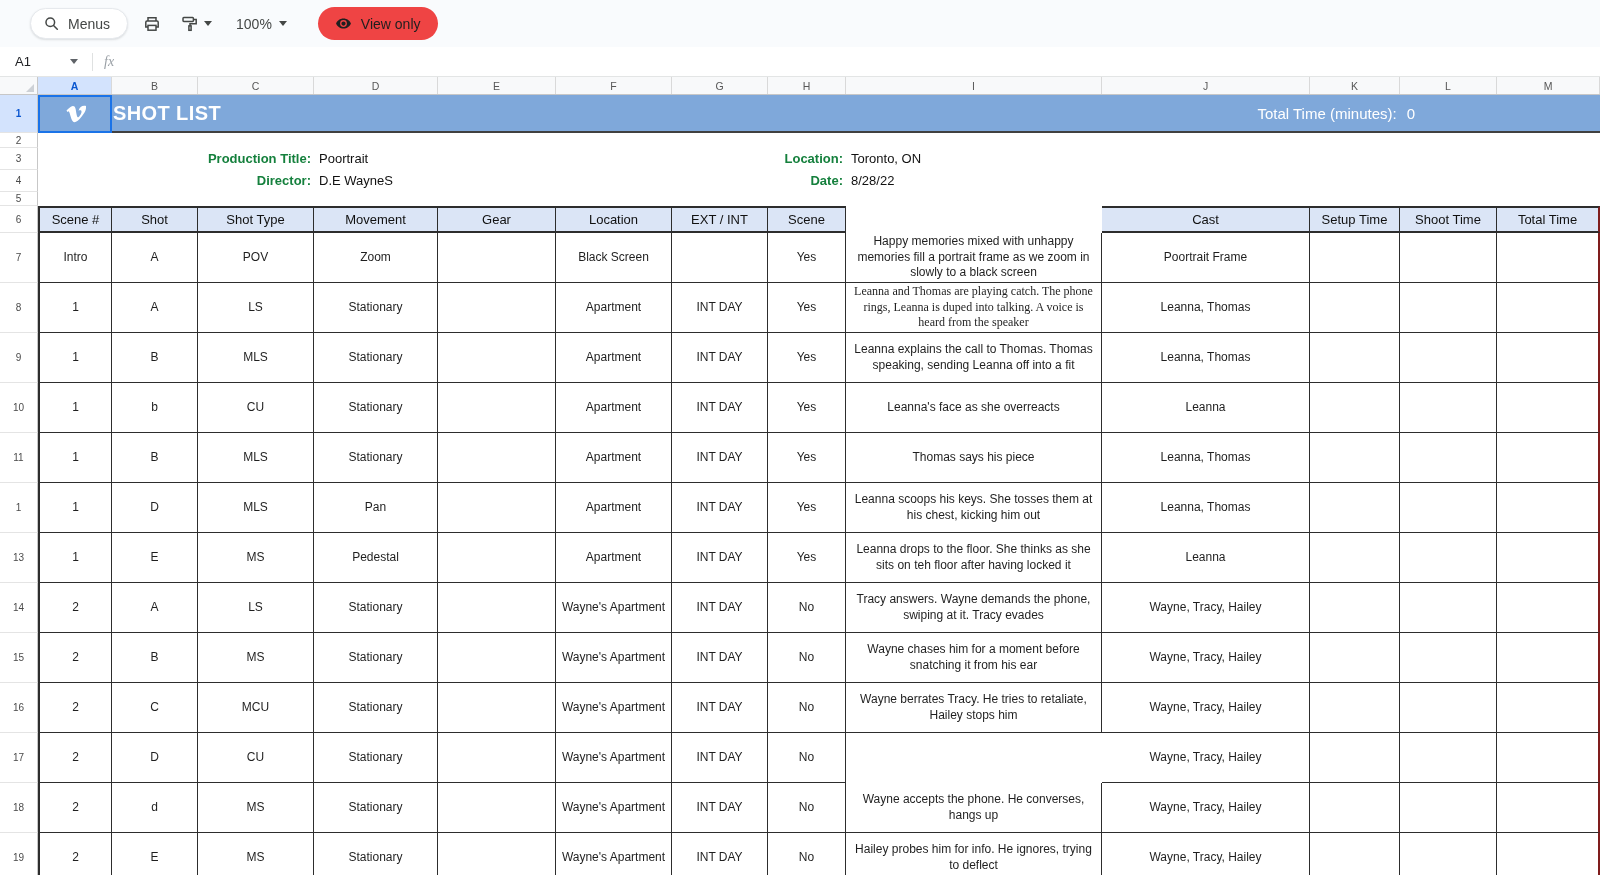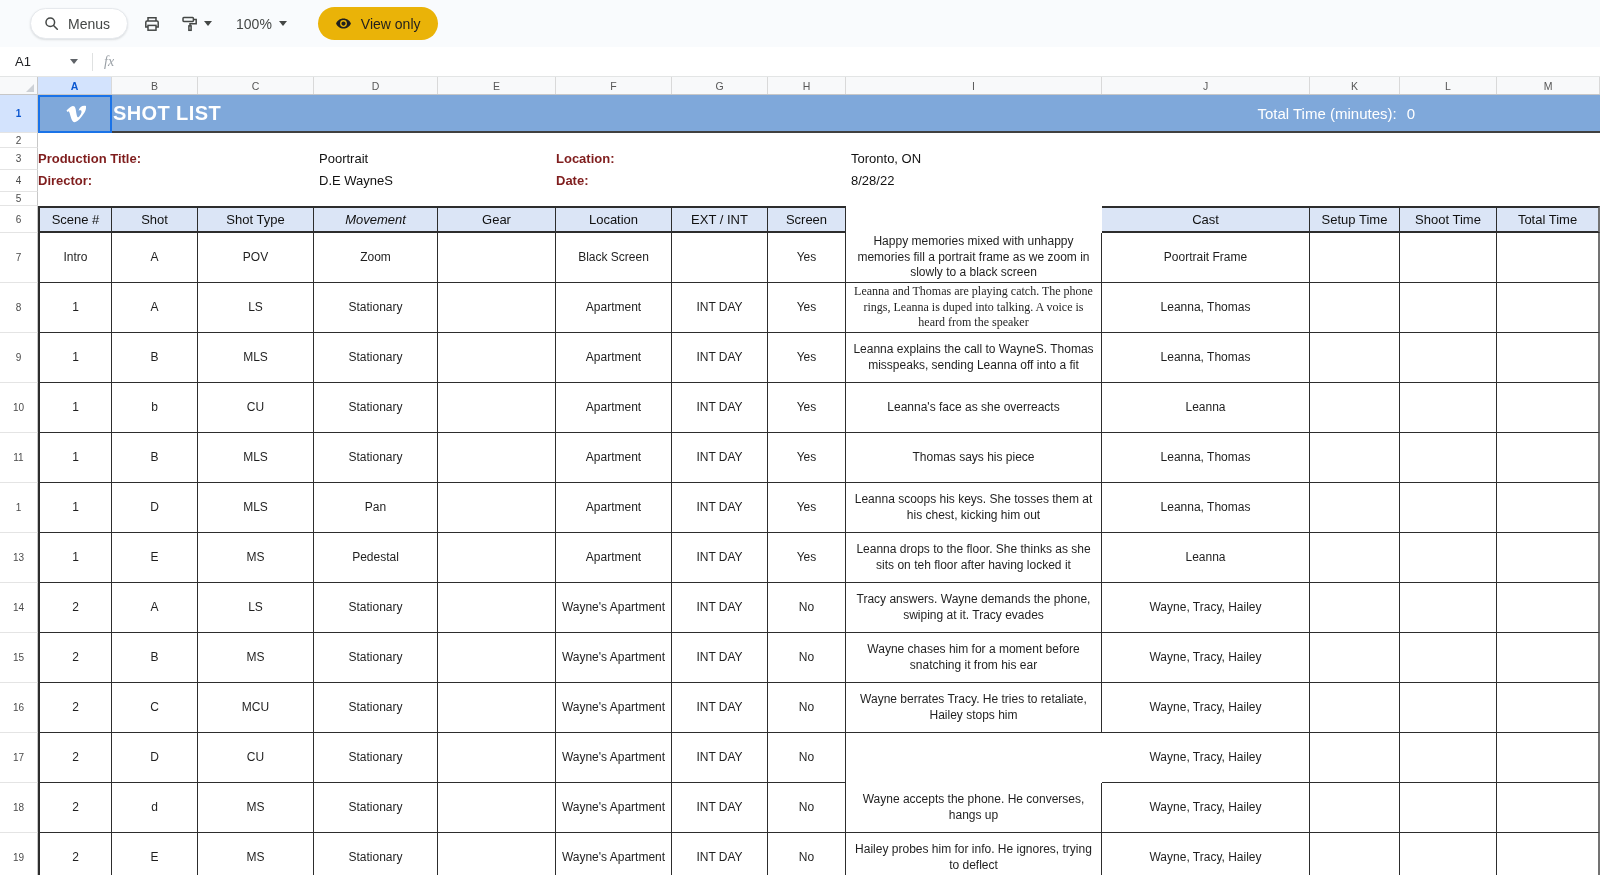--- a/index.html
+++ b/index.html
@@ -29,21 +29,21 @@
     width:0; height:0;
     border-left:4px solid transparent; border-right:4px solid transparent;
     border-top:5px solid #444746;
   }
   .zoom-ctl {
     display:flex; align-items:center; gap:7px;
     font-size:14px; color:#444746; padding:0 9px; cursor:pointer;
   }
   .chip-viewonly {
     display:flex; align-items:center; gap:9px;
-    background:#eab308; border-radius:17px; height:33px; padding:8px 17px;
+    background:#ef4444; border-radius:17px; height:33px; padding:8px 17px;
     font-size:14px; color:#1f1f1f; margin-left:12px; cursor:pointer;
   }
   
   .formula-bar {
     height:30px; background:#fff; border-bottom:1px solid #e3e5e5;
     display:flex; align-items:center;
   }
   .name-box {
     width:88px; padding:0 10px 0 15px; font-size:13px; color:#202124;
     display:flex; align-items:center; justify-content:space-between; cursor:pointer;
@@ -89,41 +89,41 @@
   }
   .logo-cell { width:74px; height:100%; display:flex; align-items:center; justify-content:center; flex:none; }
   .banner-title { font-size:20px; font-weight:bold; letter-spacing:.4px; margin-left:1px; }
   .total-time { position:absolute; right:185px; top:0; height:100%; display:flex; align-items:center; gap:10px; font-size:15px; }
   .a1-selection {
     position:absolute; left:0; top:0; width:74px; height:38px;
     border:2px solid #1a73e8; pointer-events:none;
   }
   
   .meta-label {
-    font-size:13px; font-weight:bold; color:#7f1d1d; text-align:left;
+    font-size:13px; font-weight:bold; color:#15803d; text-align:right;
     line-height:22px; padding-right:3px; cursor:cell; white-space:nowrap;
   }
   .meta-value { font-size:13px; color:#111; line-height:22px; padding-left:5px; cursor:cell; white-space:nowrap; }
   .r3 { grid-row:3; } .r4 { grid-row:4; }
   .gc-a-c { grid-column:2/5; } .gc-d { grid-column:5/7; }
   .gc-g-h { grid-column:7/10; } .gc-i { grid-column:10/12; }
   
   .th {
     background:#dbe5f6; color:#111; font-size:13px;
     border-top:2px solid #2d2d2d; border-bottom:2px solid #2d2d2d; border-right:1px solid #2d2d2d;
     display:flex; align-items:center; justify-content:center; cursor:cell;
   }
   .td {
     background:#fff; color:#1f1f1f; font-size:12px; line-height:1.3;
     border-right:1px solid #2d2d2d; border-bottom:1px solid #2d2d2d;
     display:flex; align-items:center; justify-content:center;
     text-align:center; padding:2px 4px; cursor:cell;
   }
   .cfirst { border-left:2px solid #2d2d2d; }
-  .clast  { border-right:2px solid #737373; }
+  .clast  { border-right:2px solid #7f1d1d; }
   svg { display:block; }
 </style>
 </head>
 <body>
 
 <div class="toolbar">
   <div class="pill-menus">
     <span>
       <svg width="15" height="15" viewBox="0 0 16 16">
           <circle cx="6.7" cy="6.7" r="4.6" fill="none" stroke="#444746" stroke-width="1.6"></circle>
@@ -237,25 +237,25 @@
     <div class="rowhead" style="grid-row: 13;">13</div>
     <div class="rowhead" style="grid-row: 14;">14</div>
     <div class="rowhead" style="grid-row: 15;">15</div>
     <div class="rowhead" style="grid-row: 16;">16</div>
     <div class="rowhead" style="grid-row: 17;">17</div>
     <div class="rowhead" style="grid-row: 18;">18</div>
     <div class="rowhead" style="grid-row: 19;">19</div>
     <div class="th cfirst" style="grid-area: 6 / 2;">Scene #</div>
     <div class="th" style="grid-area: 6 / 3;">Shot</div>
     <div class="th" style="grid-area: 6 / 4;">Shot Type</div>
-    <div class="th" style="grid-area: 6 / 5; font-style: italic;">Movement</div>
+    <div class="th" style="grid-area: 6 / 5;">Movement</div>
     <div class="th" style="grid-area: 6 / 6;">Gear</div>
     <div class="th" style="grid-area: 6 / 7;">Location</div>
     <div class="th" style="grid-area: 6 / 8;">EXT / INT</div>
-    <div class="th" style="grid-area: 6 / 9;">Screen</div>
+    <div class="th" style="grid-area: 6 / 9;">Scene</div>
     <div class="th" style="grid-area: 6 / 11;">Cast</div>
     <div class="th" style="grid-area: 6 / 12;">Setup Time</div>
     <div class="th" style="grid-area: 6 / 13;">Shoot Time</div>
     <div class="th clast" style="grid-area: 6 / 14;">Total Time</div>
     <div class="td cfirst" style="grid-area: 7 / 2;">Intro</div>
     <div class="td" style="grid-area: 7 / 3;">A</div>
     <div class="td" style="grid-area: 7 / 4;">POV</div>
     <div class="td" style="grid-area: 7 / 5;">Zoom</div>
     <div class="td" style="grid-area: 7 / 6;"></div>
     <div class="td" style="grid-area: 7 / 7;">Black Screen</div>
@@ -280,21 +280,21 @@
     <div class="td" style="grid-area: 8 / 13;"></div>
     <div class="td clast" style="grid-area: 8 / 14;"></div>
     <div class="td cfirst" style="grid-area: 9 / 2;">1</div>
     <div class="td" style="grid-area: 9 / 3;">B</div>
     <div class="td" style="grid-area: 9 / 4;">MLS</div>
     <div class="td" style="grid-area: 9 / 5;">Stationary</div>
     <div class="td" style="grid-area: 9 / 6;"></div>
     <div class="td" style="grid-area: 9 / 7;">Apartment</div>
     <div class="td" style="grid-area: 9 / 8;">INT DAY</div>
     <div class="td" style="grid-area: 9 / 9;">Yes</div>
-    <div class="td" style="grid-area: 9 / 10;">Leanna explains the call to WayneS. Thomas misspeaks, sending Leanna off into a fit</div>
+    <div class="td" style="grid-area: 9 / 10;">Leanna explains the call to Thomas. Thomas speaking, sending Leanna off into a fit</div>
     <div class="td" style="grid-area: 9 / 11;">Leanna, Thomas</div>
     <div class="td" style="grid-area: 9 / 12;"></div>
     <div class="td" style="grid-area: 9 / 13;"></div>
     <div class="td clast" style="grid-area: 9 / 14;"></div>
     <div class="td cfirst" style="grid-area: 10 / 2;">1</div>
     <div class="td" style="grid-area: 10 / 3;">b</div>
     <div class="td" style="grid-area: 10 / 4;">CU</div>
     <div class="td" style="grid-area: 10 / 5;">Stationary</div>
     <div class="td" style="grid-area: 10 / 6;"></div>
     <div class="td" style="grid-area: 10 / 7;">Apartment</div>

